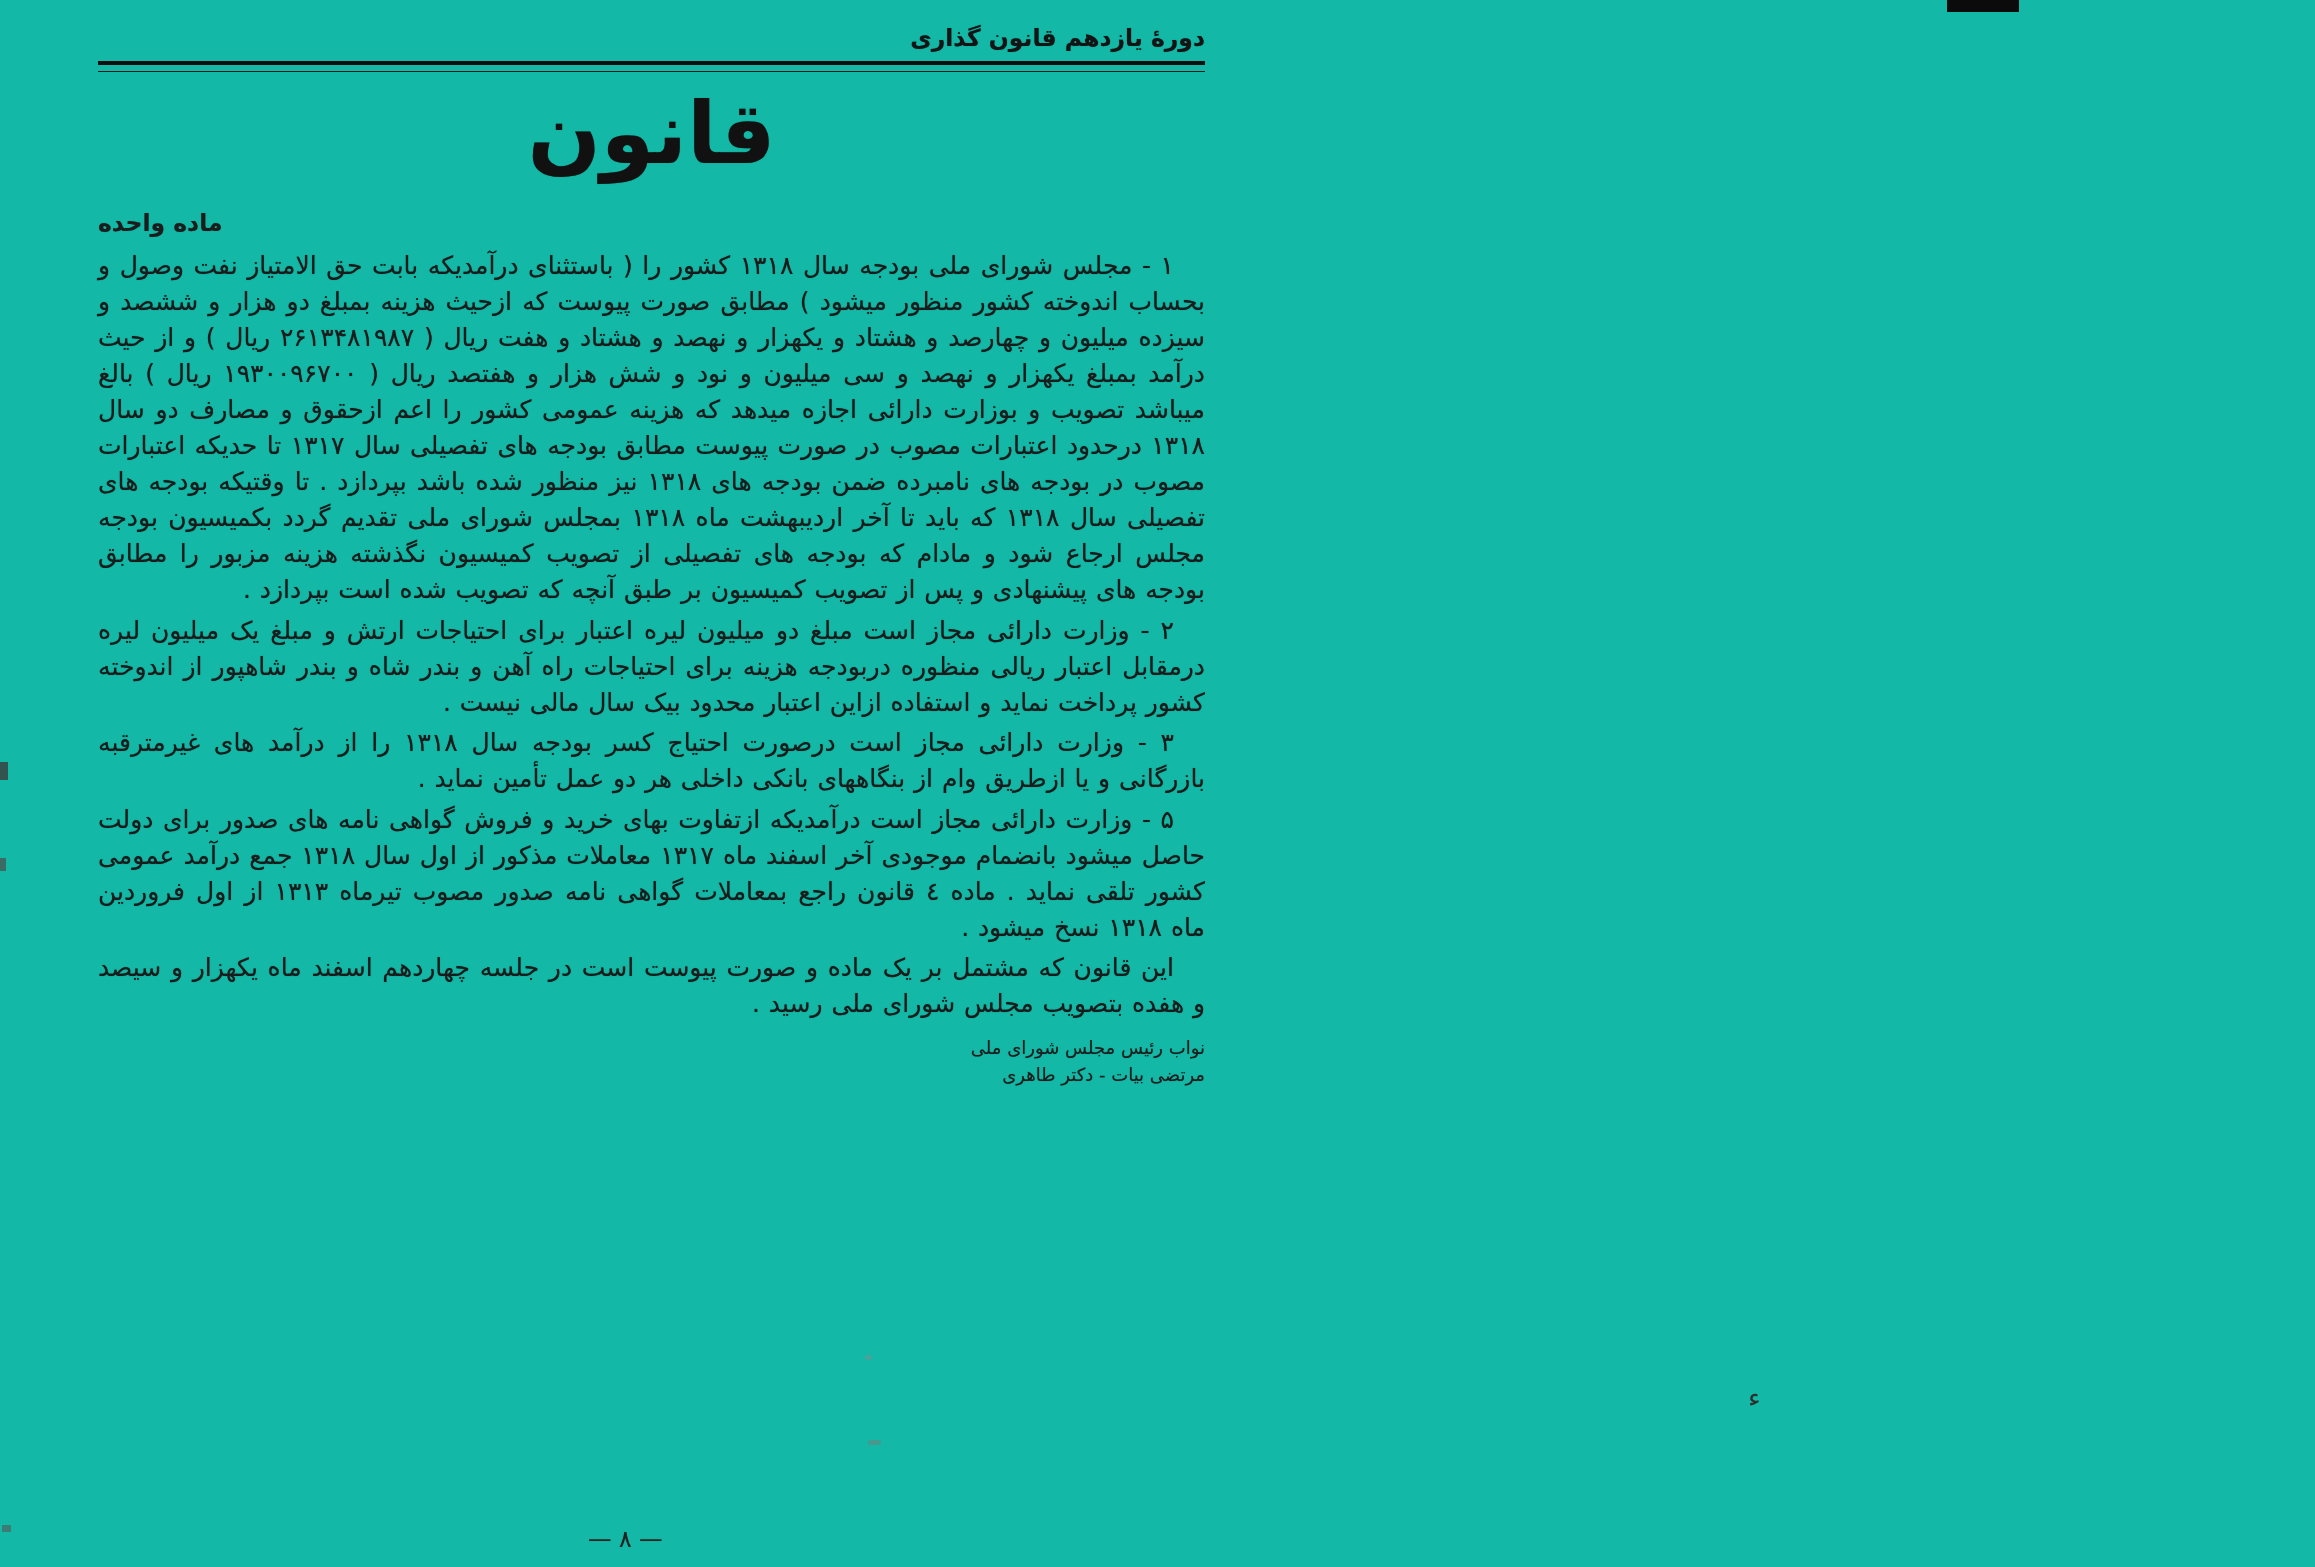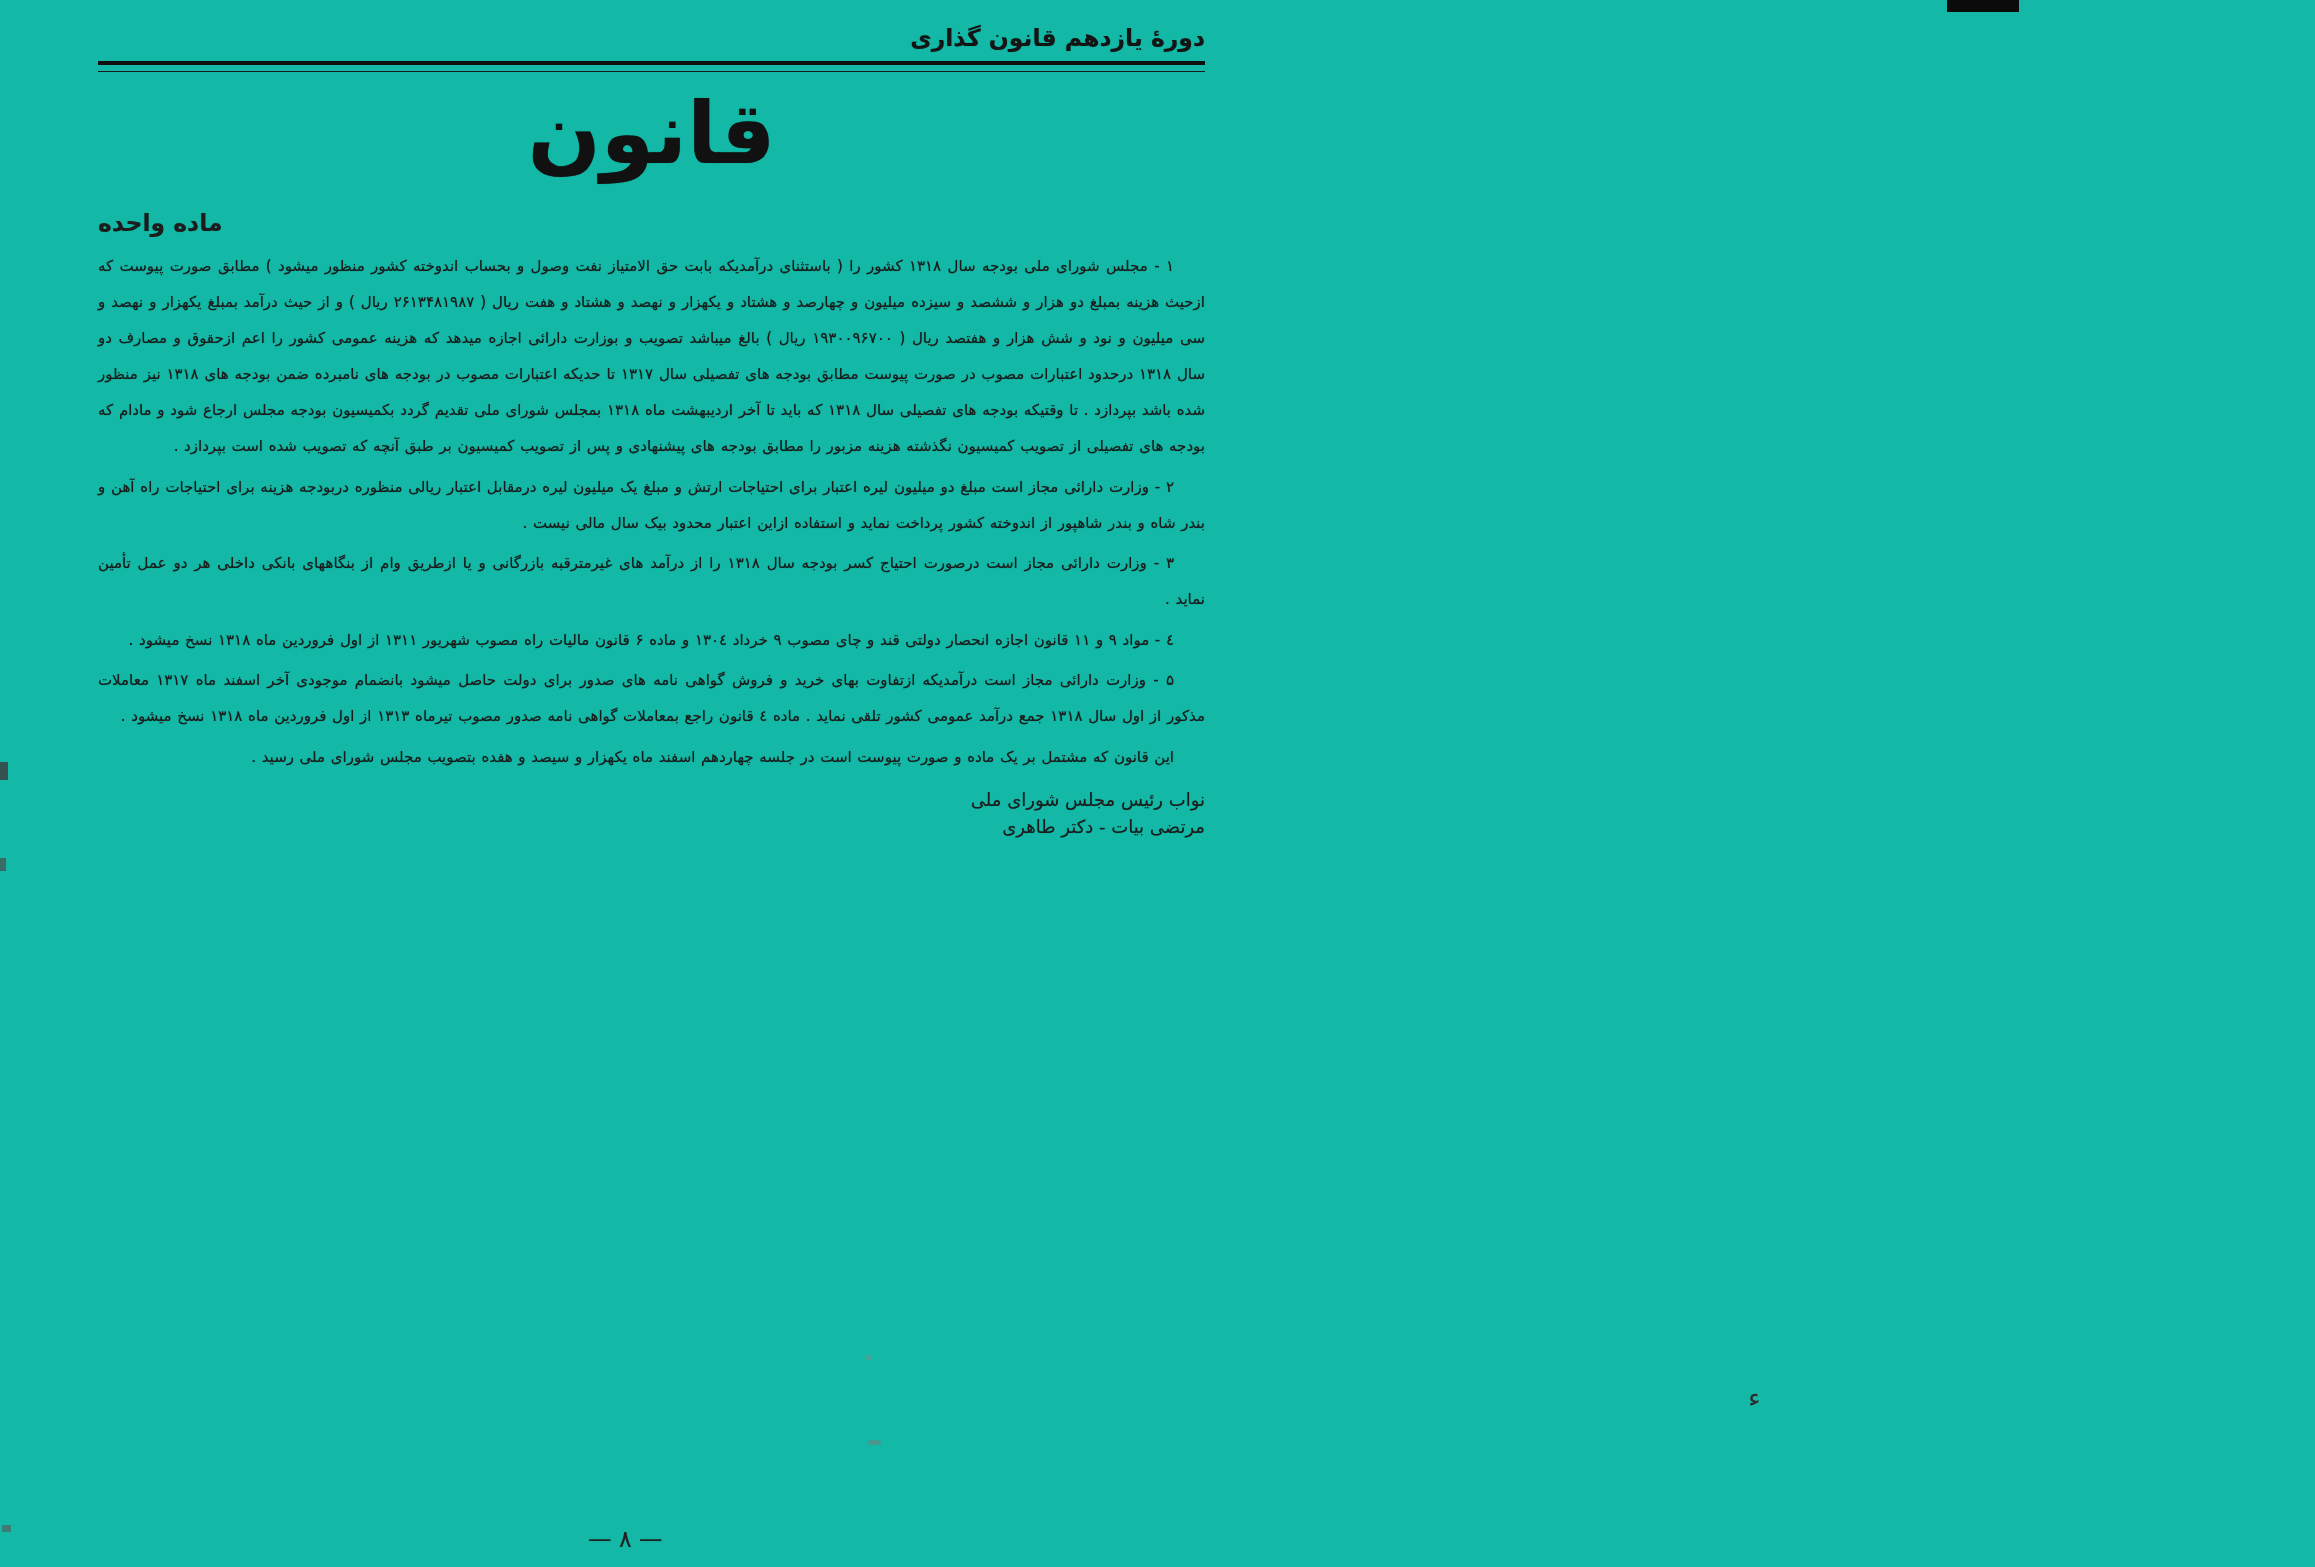--- a/index.html
+++ b/index.html
@@ -62,21 +62,21 @@
     text-align: left;
     font-size: 23.5px;
     font-weight: bold;
     margin-top: 28px;
     text-shadow: 0 0 0.9px rgba(0,0,0,.35);
   }
 
   .body-text { margin-top: 11px; }
 
   .para {
-    font-size: 15px;
+    font-size: 25px;
     line-height: 36px;
     text-align: justify;
     text-indent: 31px;
     margin-bottom: 4.5px;
     color: #1b1b1b;
     text-shadow: 0 0 0.9px rgba(0,0,0,.5);
     word-spacing: 0.9px;
   }
 
   .sig {
@@ -143,21 +143,20 @@
 
     <h1 class="law-title">قانون</h1>
 
 
     <div class="article-heading">ماده واحده</div>
 
     <div class="body-text">
       <p class="para">۱ - مجلس شورای ملی بودجه سال ۱۳۱۸ کشور را ( باستثنای درآمدیکه بابت حق الامتیاز نفت وصول و بحساب اندوخته کشور منظور میشود ) مطابق صورت پیوست که ازحیث هزینه بمبلغ دو هزار و ششصد و سیزده میلیون و چهارصد و هشتاد و یکهزار و نهصد و هشتاد و هفت ریال ( ۲۶۱۳۴۸۱۹۸۷ ریال ) و از حیث درآمد بمبلغ یکهزار و نهصد و سی میلیون و نود و شش هزار و هفتصد ریال ( ۱۹۳۰۰۹۶۷۰۰ ریال ) بالغ میباشد تصویب و بوزارت دارائی اجازه میدهد که هزینه عمومی کشور را اعم ازحقوق و مصارف دو سال ۱۳۱۸ درحدود اعتبارات مصوب در صورت پیوست مطابق بودجه های تفصیلی سال ۱۳۱۷ تا حدیکه اعتبارات مصوب در بودجه های نامبرده ضمن بودجه های ۱۳۱۸ نیز منظور شده باشد بپردازد . تا وقتیکه بودجه های تفصیلی سال ۱۳۱۸ که باید تا آخر اردیبهشت ماه ۱۳۱۸ بمجلس شورای ملی تقدیم گردد بکمیسیون بودجه مجلس ارجاع شود و مادام که بودجه های تفصیلی از تصویب کمیسیون نگذشته هزینه مزبور را مطابق بودجه های پیشنهادی و پس از تصویب کمیسیون بر طبق آنچه که تصویب شده است بپردازد .</p>
       <p class="para">۲ - وزارت دارائی مجاز است مبلغ دو میلیون لیره اعتبار برای احتیاجات ارتش و مبلغ یک میلیون لیره درمقابل اعتبار ریالی منظوره دربودجه هزینه برای احتیاجات راه آهن و بندر شاه و بندر شاهپور از اندوخته کشور پرداخت نماید و استفاده ازاین اعتبار محدود بیک سال مالی نیست .</p>
       <p class="para">۳ - وزارت دارائی مجاز است درصورت احتیاج کسر بودجه سال ۱۳۱۸ را از درآمد های غیرمترقبه بازرگانی و یا ازطریق وام از بنگاههای بانکی داخلی هر دو عمل تأمین نماید .</p>
-      <p class="para">٤ - مواد ۹ و ۱۱ قانون اجازه انحصار دولتی قند و چای مصوب ۹ خرداد ۱۳۰٤ و ماده ۶ قانون مالیات راه مصوب شهریور ۱۳۱۱ از اول فروردین ماه ۱۳۱۸ نسخ میشود .</p>
       <p class="para">۵ - وزارت دارائی مجاز است درآمدیکه ازتفاوت بهای خرید و فروش گواهی نامه های صدور برای دولت حاصل میشود بانضمام موجودی آخر اسفند ماه ۱۳۱۷ معاملات مذکور از اول سال ۱۳۱۸ جمع درآمد عمومی کشور تلقی نماید . ماده ٤ قانون راجع بمعاملات گواهی نامه صدور مصوب تیرماه ۱۳۱۳ از اول فروردین ماه ۱۳۱۸ نسخ میشود .</p>
       <p class="para">این قانون که مشتمل بر یک ماده و صورت پیوست است در جلسه چهاردهم اسفند ماه یکهزار و سیصد و هفده بتصویب مجلس شورای ملی رسید .</p>
     </div>
 
     <div class="sig sig-role">نواب رئیس مجلس شورای ملی</div>
 
     <div class="sig sig-names">مرتضی بیات - دکتر طاهری</div>
 
   </div>
 

